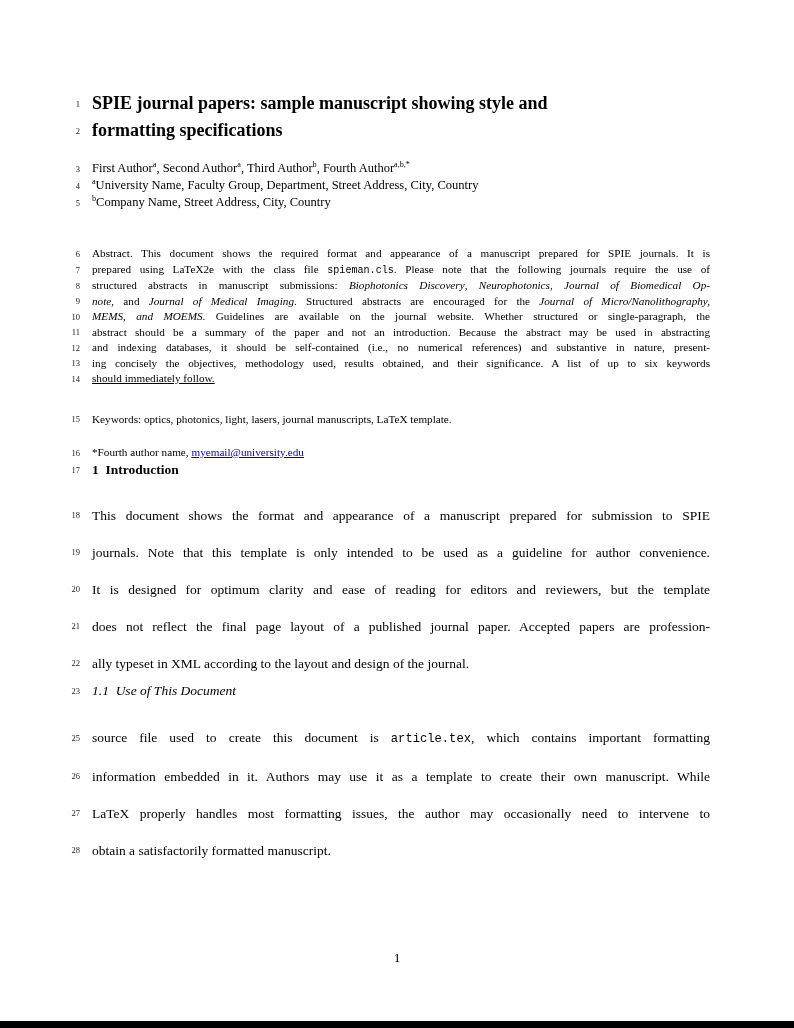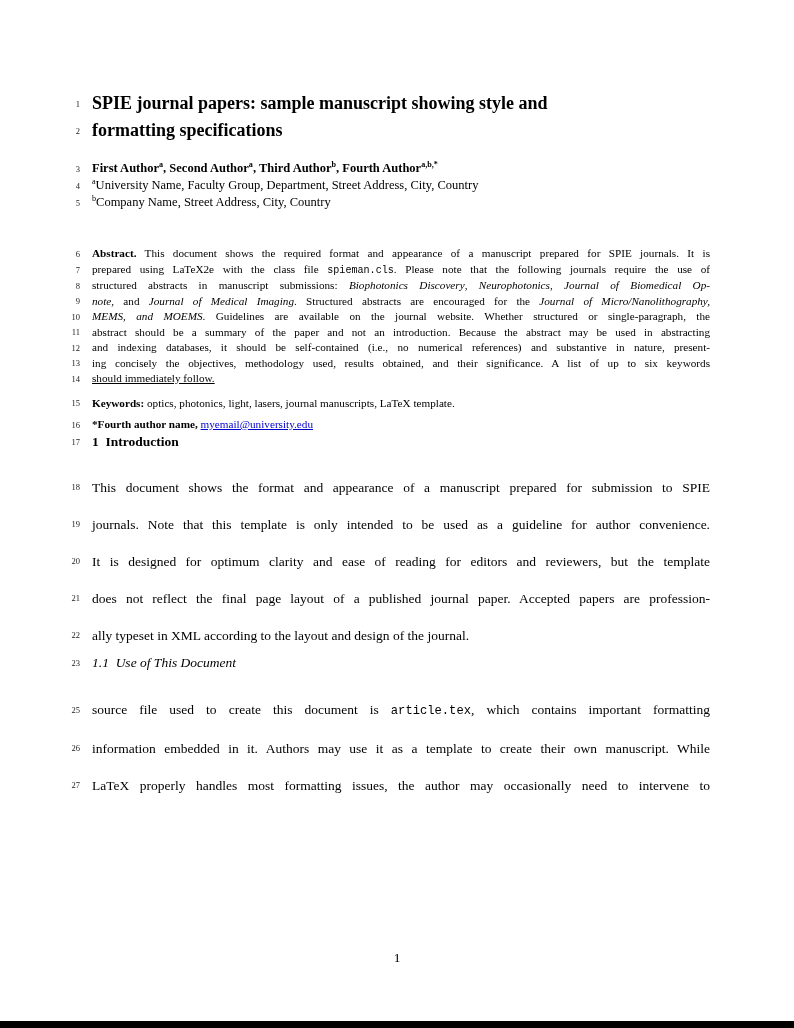--- a/index.html
+++ b/index.html
@@ -19,36 +19,36 @@
     width: 26px; text-align: right;
     font-size: 8.5px; line-height: 1; color: #222;
     font-weight: normal; font-style: normal;
     font-family: "Liberation Serif", serif;
   }
   .ltext { display: block; }
 
   .block.title    { margin-top: 90px; font-size: 18px; font-weight: bold; line-height: 27px; }
   .block.authors  { margin-top: 16px; font-size: 12.5px; line-height: 17px; }
   .block.abstract { margin-top: 35px; }
-  .block.kv       { margin-top: 9px; }
-  .block.footnote { margin-top: 6px; }
+  .block.kv       { margin-top: 25px; }
+  .block.footnote { margin-top: 18px; }
   .block.abstract, .block.kv, .block.footnote { font-size: 11.2px; line-height: 15.5px; }
   .block.abstract .ltext { text-align: justify; text-align-last: justify; }
   .block.abstract .line.last .ltext { text-align-last: left; text-decoration: underline; }
 
   .block.section    { font-size: 13.5px; font-weight: bold; line-height: 18px; }
   .block.subsection { font-size: 13.5px; font-style: italic; line-height: 18px; }
 
   .block.para { font-size: 13.5px; line-height: 37px; }
   .block.para .ltext { text-align: justify; text-align-last: justify; }
   .block.para .line.last .ltext { text-align-last: left; }
   .block.p1 { margin-top: 18px; }
   .block.p2 { margin-top: 19px; }
 
-  .seg-b  { font-weight: bold; }
+  .seg-b  { font-weight: normal; }
   .seg-i  { font-style: italic; }
   .seg-tt { font-family: "Liberation Mono", monospace; font-size: 0.9em; }
   .seg-sup { vertical-align: super; font-size: 0.65em; line-height: 0; }
   a.seg-link { color: var(--link, #0000CC); text-decoration: underline; cursor: pointer; }
 
   .pageno {
     position: absolute; left: 0; top: 950px; width: 794px;
     text-align: center; font-size: 13.5px;
   }
   .bottom-bar {
@@ -175,17 +175,21 @@
           <span class="ltext"><span class="">source file used to create this document is </span><span class="seg-tt">article.tex</span><span class="">, which contains important formatting</span></span>
         </div>
         <div class="line">
           <span class="lineno">26</span>
           <span class="ltext"><span class="">information embedded in it. Authors may use it as a template to create their own manuscript. While</span></span>
         </div>
         <div class="line">
           <span class="lineno">27</span>
           <span class="ltext"><span class="">LaTeX properly handles most formatting issues, the author may occasionally need to intervene to</span></span>
         </div>
+        <div class="line last">
+          <span class="lineno">28</span>
+          <span class="ltext"><span class="">obtain a satisfactorily formatted manuscript.</span></span>
+        </div>
       </div>
     </div>
   <div class="pageno">1</div>
   <div class="bottom-bar"></div>
 </div>
 
 </body></html>

